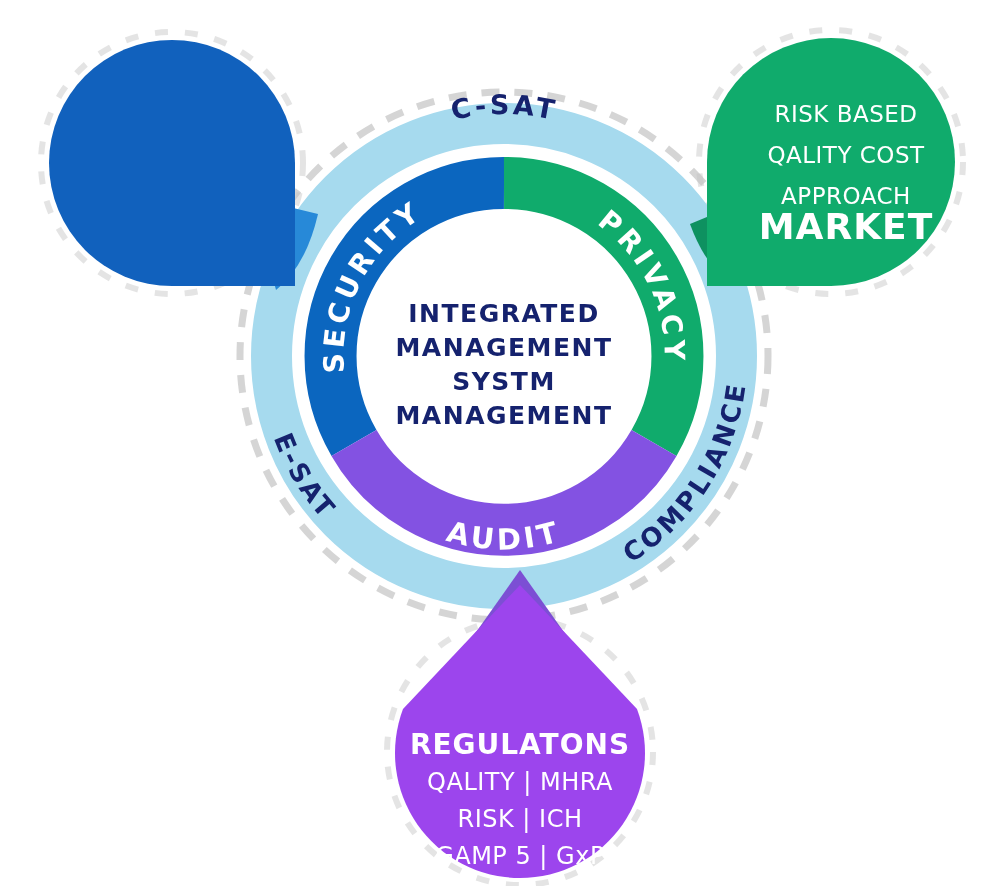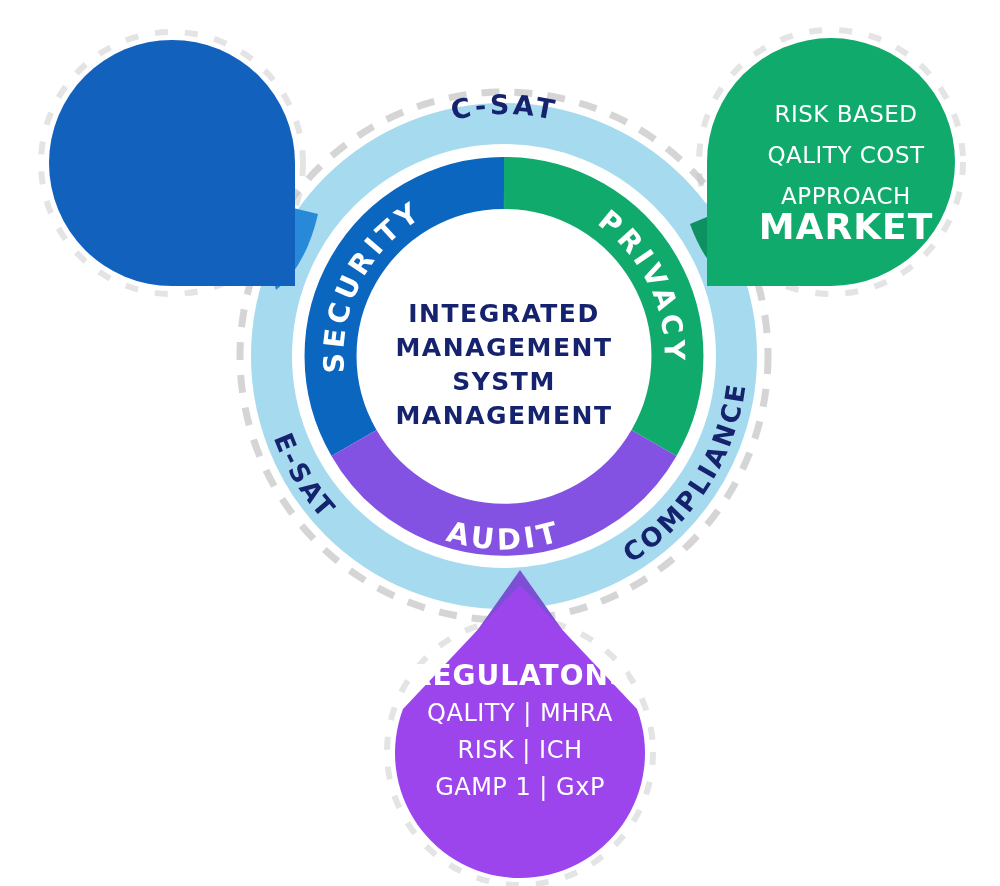--- a/index.html
+++ b/index.html
@@ -79,20 +79,20 @@
   </div>
 
 
   <div class="overlay" style="left:706px;top:88px;width:280px;">
     <div class="bubble-line">RISK BASED</div>
     <div class="bubble-line">QALITY COST</div>
     <div class="bubble-line">APPROACH</div>
     <div class="bubble-title" style="font-size:36px;line-height:32px;">MARKET</div>
   </div>
 
-  <div class="overlay" style="left:380px;top:657px;width:280px;">
+  <div class="overlay" style="left:380px;top:726px;width:280px;">
     <div class="bubble-title" style="font-size:28px;line-height:38px;">REGULATONS</div>
     <div class="reg-line">QALITY | MHRA</div>
     <div class="reg-line">RISK | ICH</div>
-    <div class="reg-line">GAMP 1 | GxP</div>
+    <div class="reg-line">GAMP 5 | GxP</div>
   </div>
 
 </div>
 
 </body></html>

